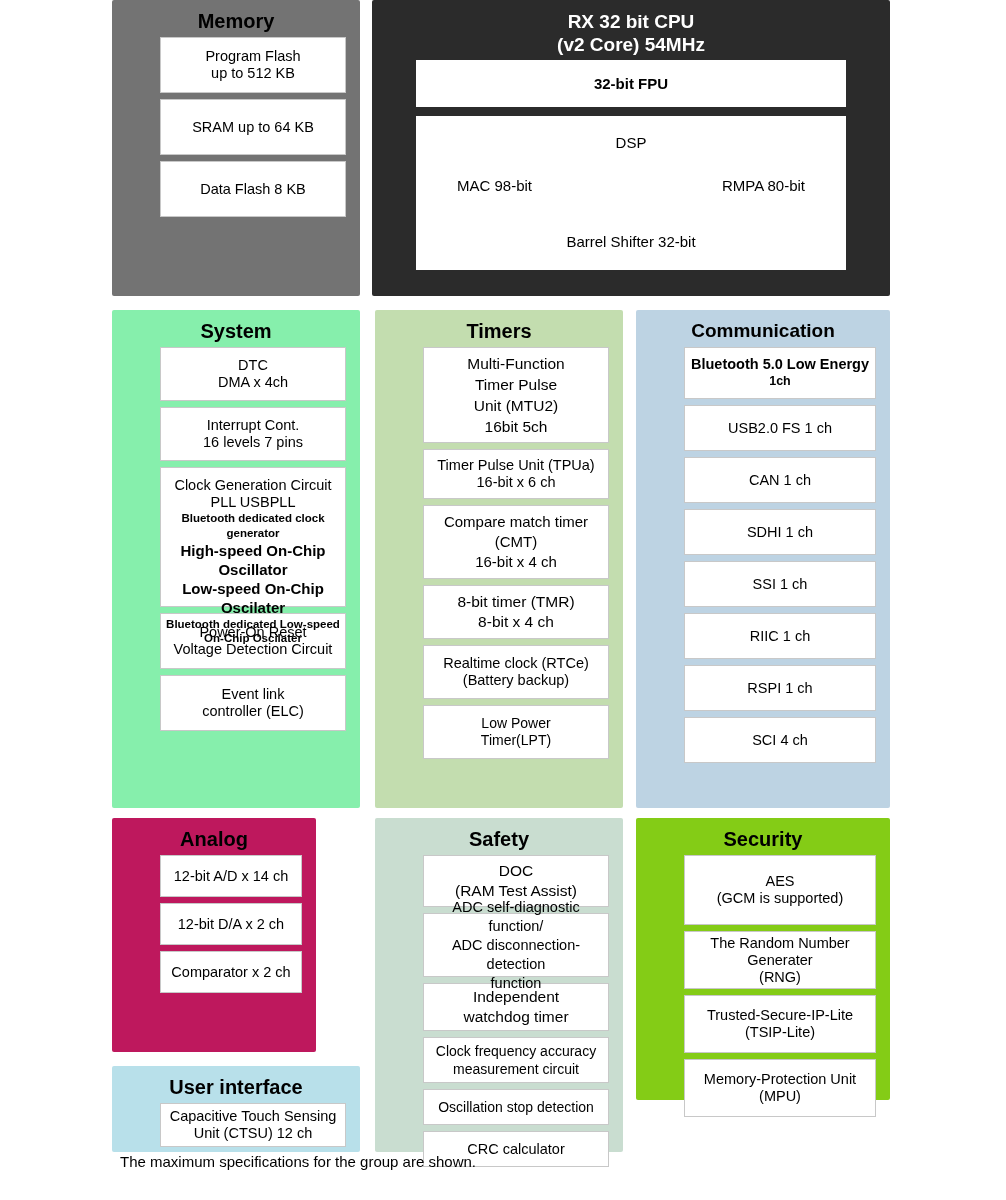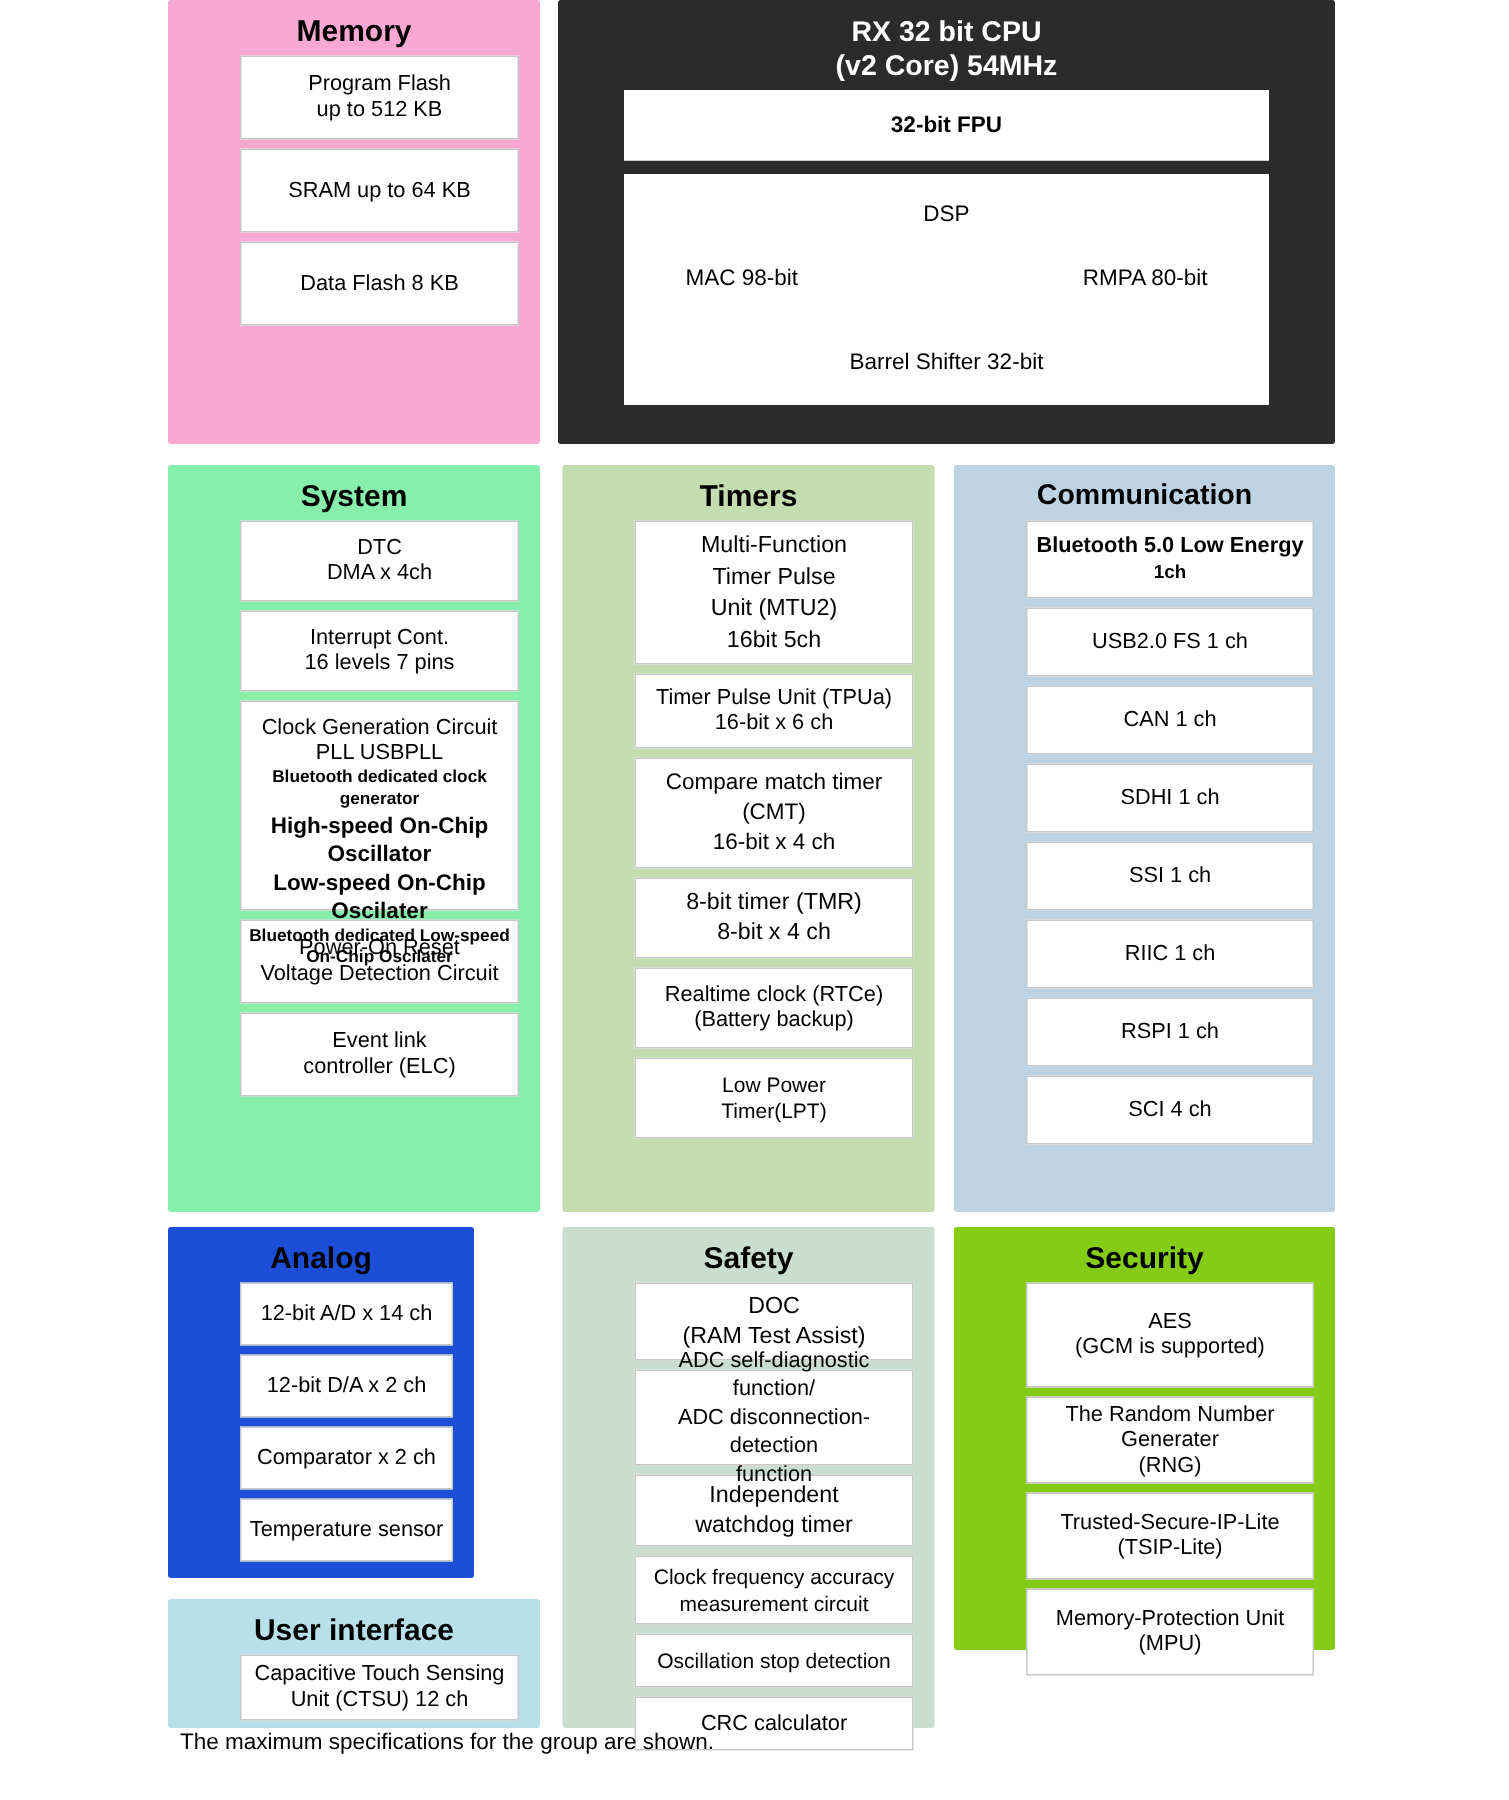--- a/index.html
+++ b/index.html
@@ -35,21 +35,21 @@
     align-items:center;
     justify-content:center;
     margin-bottom:6px;
     padding:6px 4px;
     margin-left:34px;
   }
   .item .ln{display:block;}
   .item.bold{font-weight:bold;}
 
   
-  #memory{left:112px;top:0px;width:248px;height:296px;background:#f9a8d4;}
+  #memory{left:112px;top:0px;width:248px;height:296px;background:#737373;}
   #memory .item{height:56px;}
 
   
   #cpu{left:372px;top:0px;width:518px;height:296px;background:#2b2b2b;color:#ffffff;}
   #cpu .block-title{font-size:19px;line-height:23px;padding-top:10px;}
   #cpu .inner{padding:0 44px;}
   #cpu .box{
     background:#ffffff;color:#000;border:1px solid #ffffff;
     text-align:center;font-size:15px;box-sizing:border-box;
   }
@@ -65,21 +65,21 @@
   #system .block-title{font-size:20px;}
 
   
   #timers{left:375px;top:310px;width:248px;height:498px;background:#c3ddaf;}
 
   
   #comm{left:636px;top:310px;width:254px;height:498px;background:#bdd3e3;}
   #comm .block-title{font-size:19px;}
 
   
-  #analog{left:112px;top:818px;width:204px;height:234px;background:#1d4ed8;}
+  #analog{left:112px;top:818px;width:204px;height:234px;background:#be185d;}
   #analog .item{height:42px;}
 
   
   #userif{left:112px;top:1066px;width:248px;height:86px;background:#b8e0ea;}
   #userif .item{height:44px;}
 
   
   #safety{left:375px;top:818px;width:248px;height:334px;background:#c9ddd0;}
 
   
@@ -229,23 +229,20 @@
     <div class="items">
       <div class="item">
         <span class="ln">12-bit A/D x 14 ch</span>
       </div>
       <div class="item">
         <span class="ln">12-bit D/A x 2 ch</span>
       </div>
       <div class="item">
         <span class="ln">Comparator x 2 ch</span>
       </div>
-      <div class="item">
-        <span class="ln">Temperature sensor</span>
-      </div>
     </div>
   </div>
 
   <div class="block" id="userif">
     <div class="block-title">User interface</div>
     <div class="items">
       <div class="item">
         <span class="ln">Capacitive Touch Sensing</span>
         <span class="ln">Unit (CTSU) 12 ch</span>
       </div>

